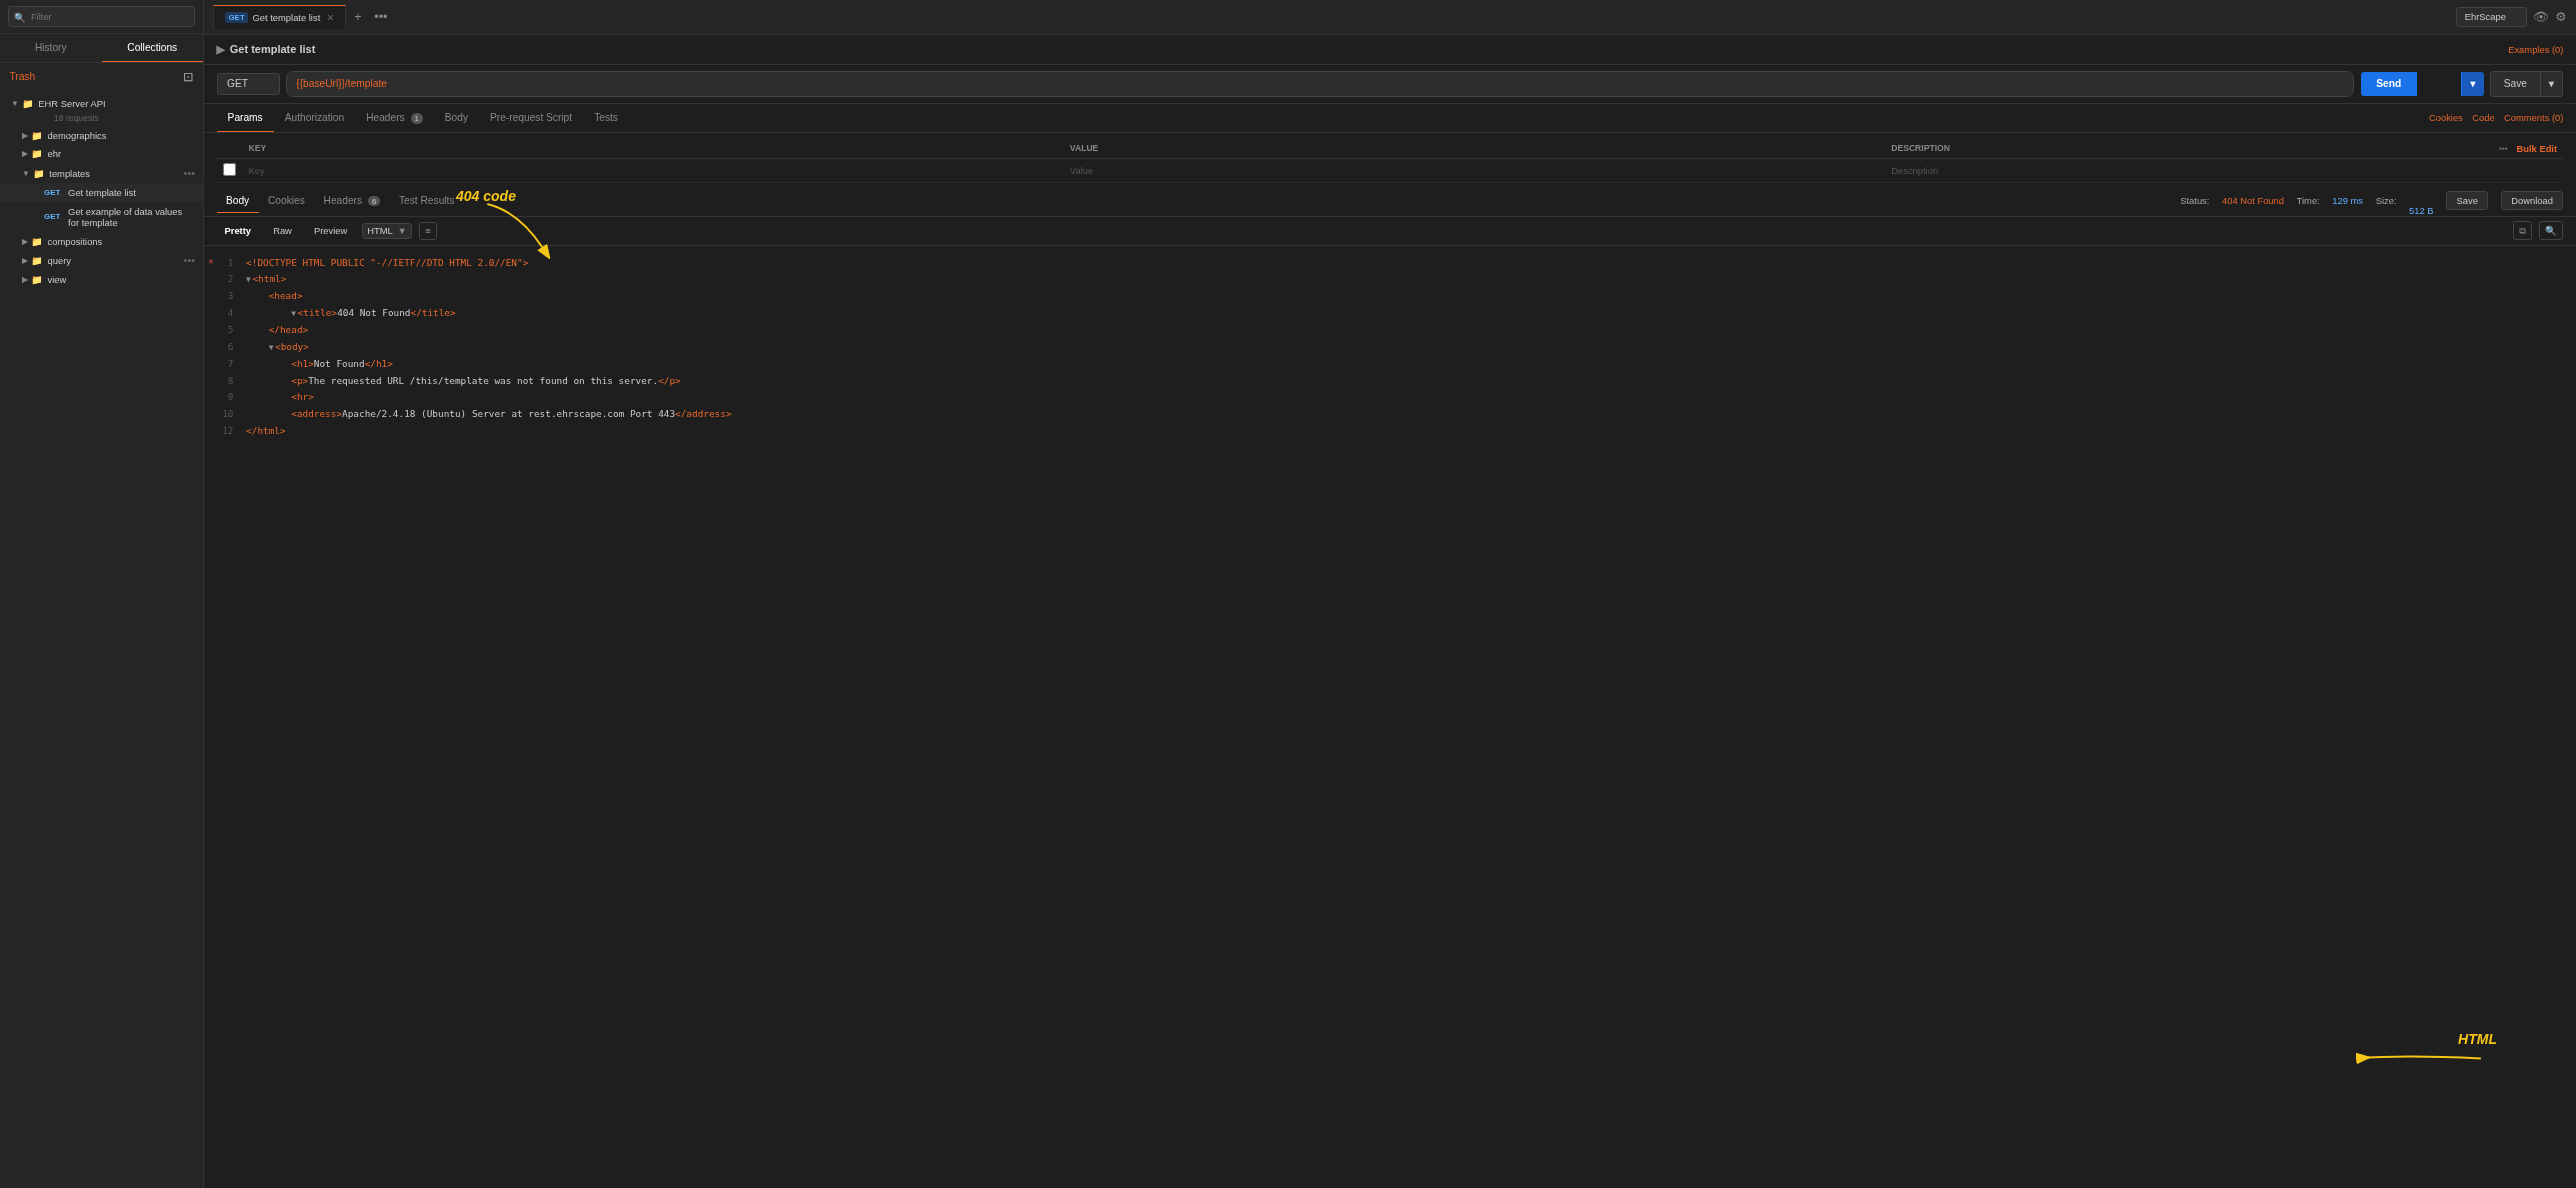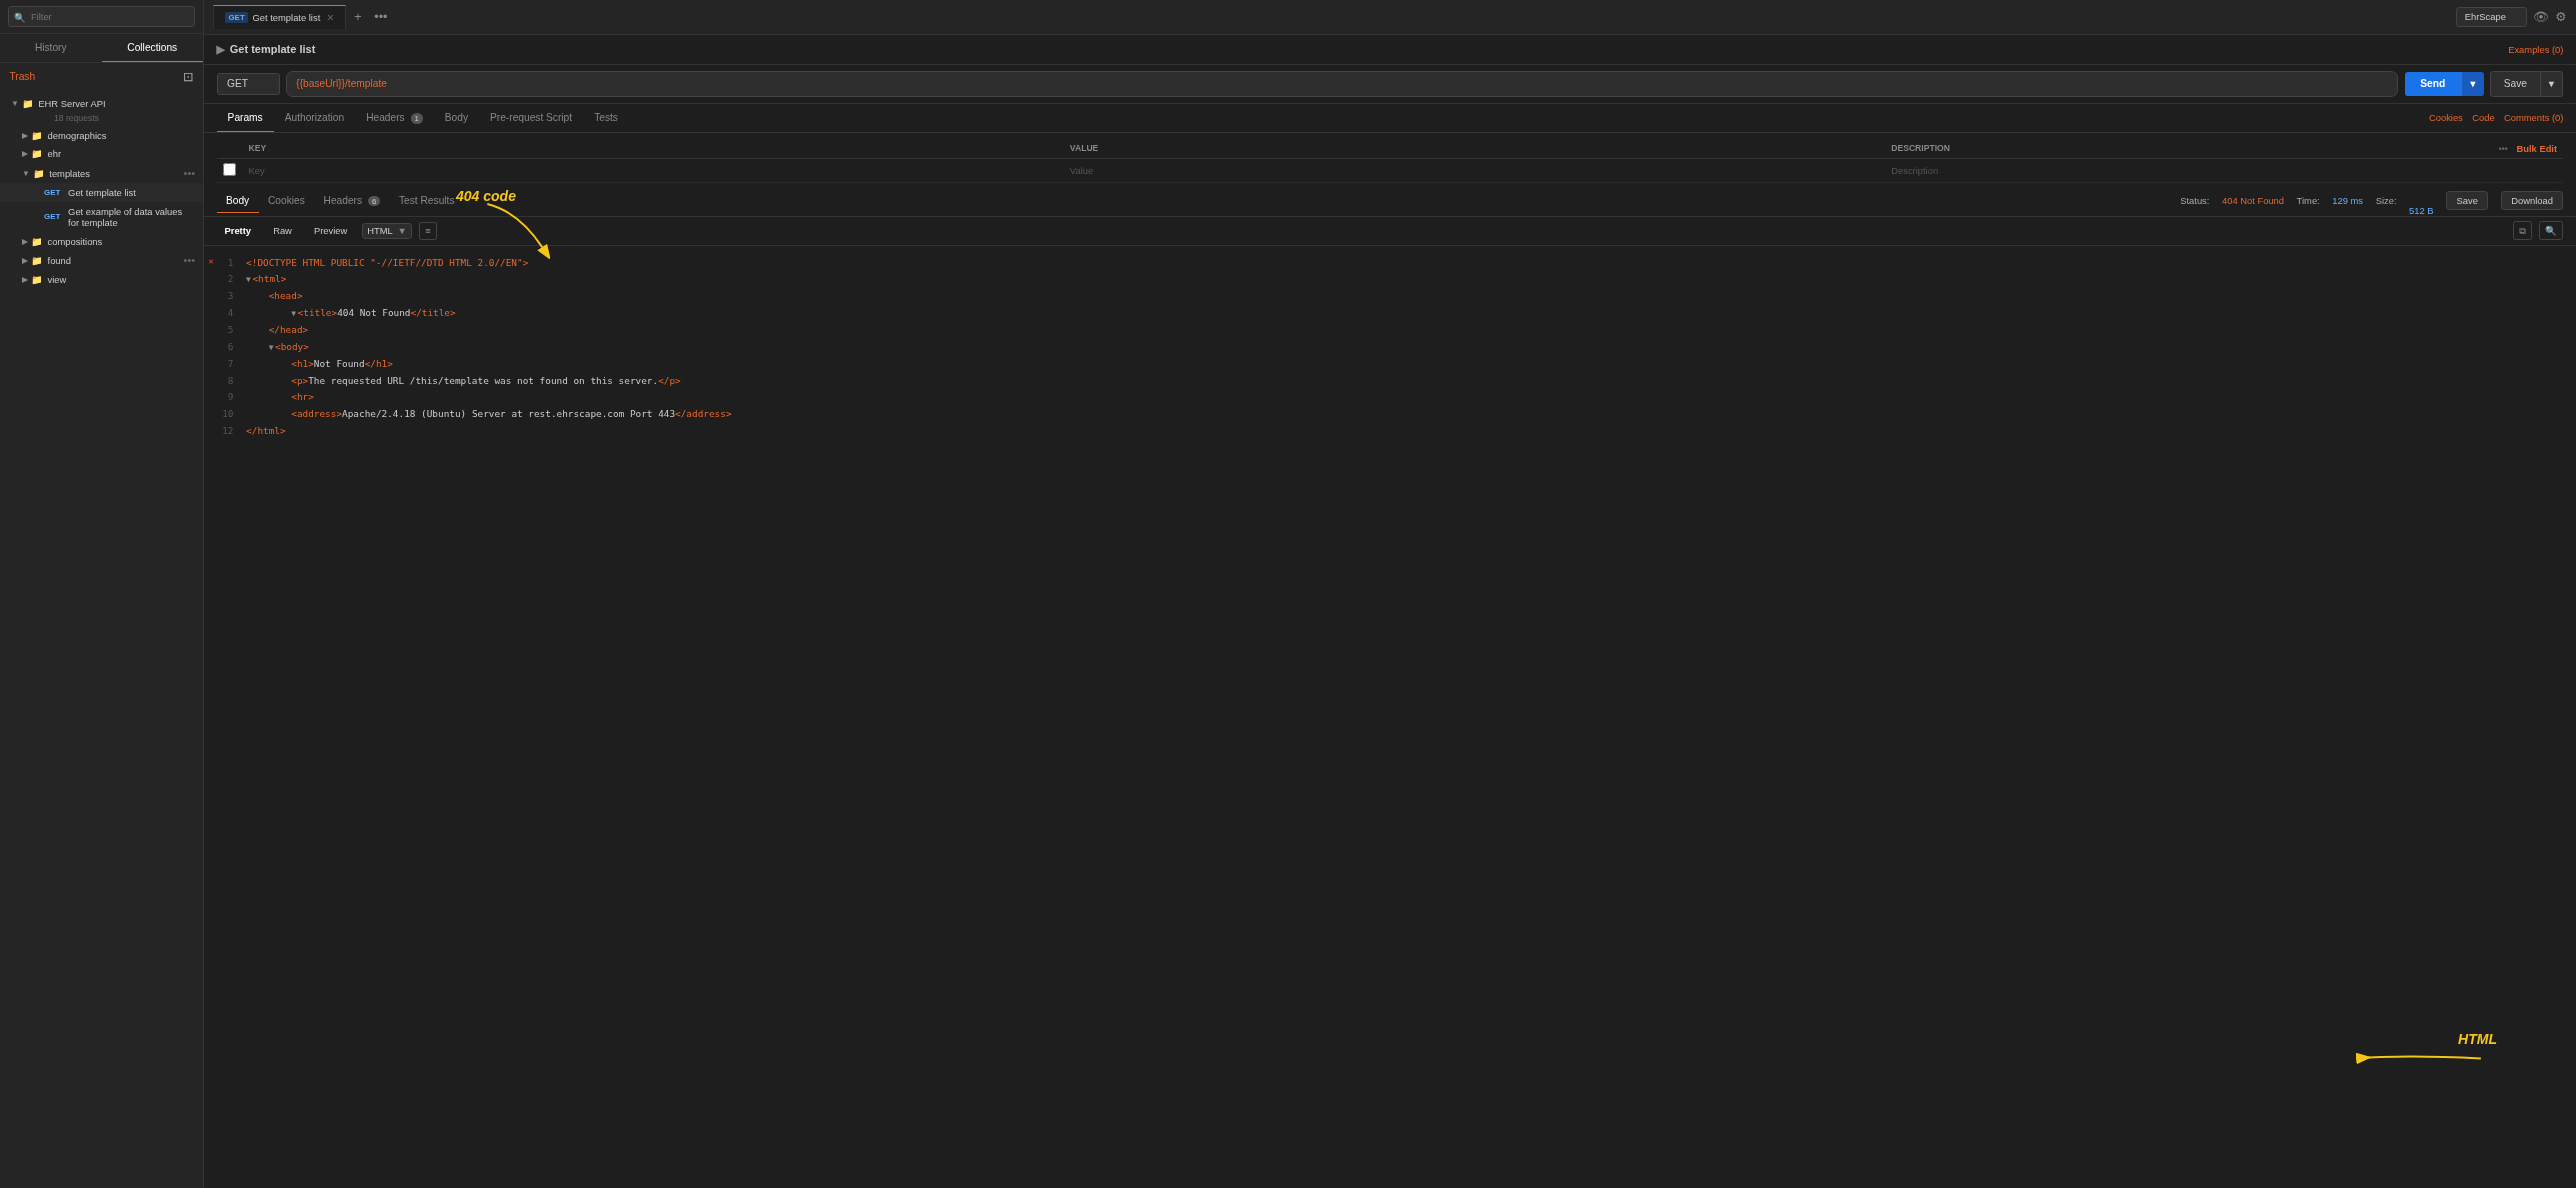--- a/index.html
+++ b/index.html
@@ -556,21 +556,21 @@
     <div class="tree-item" style="padding-left: 22px;">
       <span class="tree-chevron">▶</span>
       <span class="tree-icon">📁</span>
       <span class="tree-label">compositions</span>
     </div>
 
     <div class="tree-item" style="padding-left: 22px; justify-content: space-between;">
       <div style="display:flex;align-items:center;">
         <span class="tree-chevron">▶</span>
         <span class="tree-icon">📁</span>
-        <span class="tree-label">found</span>
+        <span class="tree-label">query</span>
       </div>
       <span class="tree-dots">•••</span>
     </div>
 
     <div class="tree-item" style="padding-left: 22px;">
       <span class="tree-chevron">▶</span>
       <span class="tree-icon">📁</span>
       <span class="tree-label">view</span>
     </div>
   </div>
@@ -612,21 +612,21 @@
     </div>
 
     <div class="url-bar">
       <select class="method-select">
         <option>GET</option>
         <option>POST</option>
         <option>PUT</option>
         <option>DELETE</option>
       </select>
       <input class="url-input" type="text" value="{{baseUrl}}/template" style="">
-      <div style="display:flex;">
+      <div style="display:flex;gap:44px;">
         <button class="send-btn">Send</button>
         <button class="send-dropdown">▼</button>
       </div>
       <div style="display:flex;">
         <button class="save-btn">Save</button>
         <button class="save-dropdown">▼</button>
       </div>
     </div>
 
     <div class="params-tabs">

